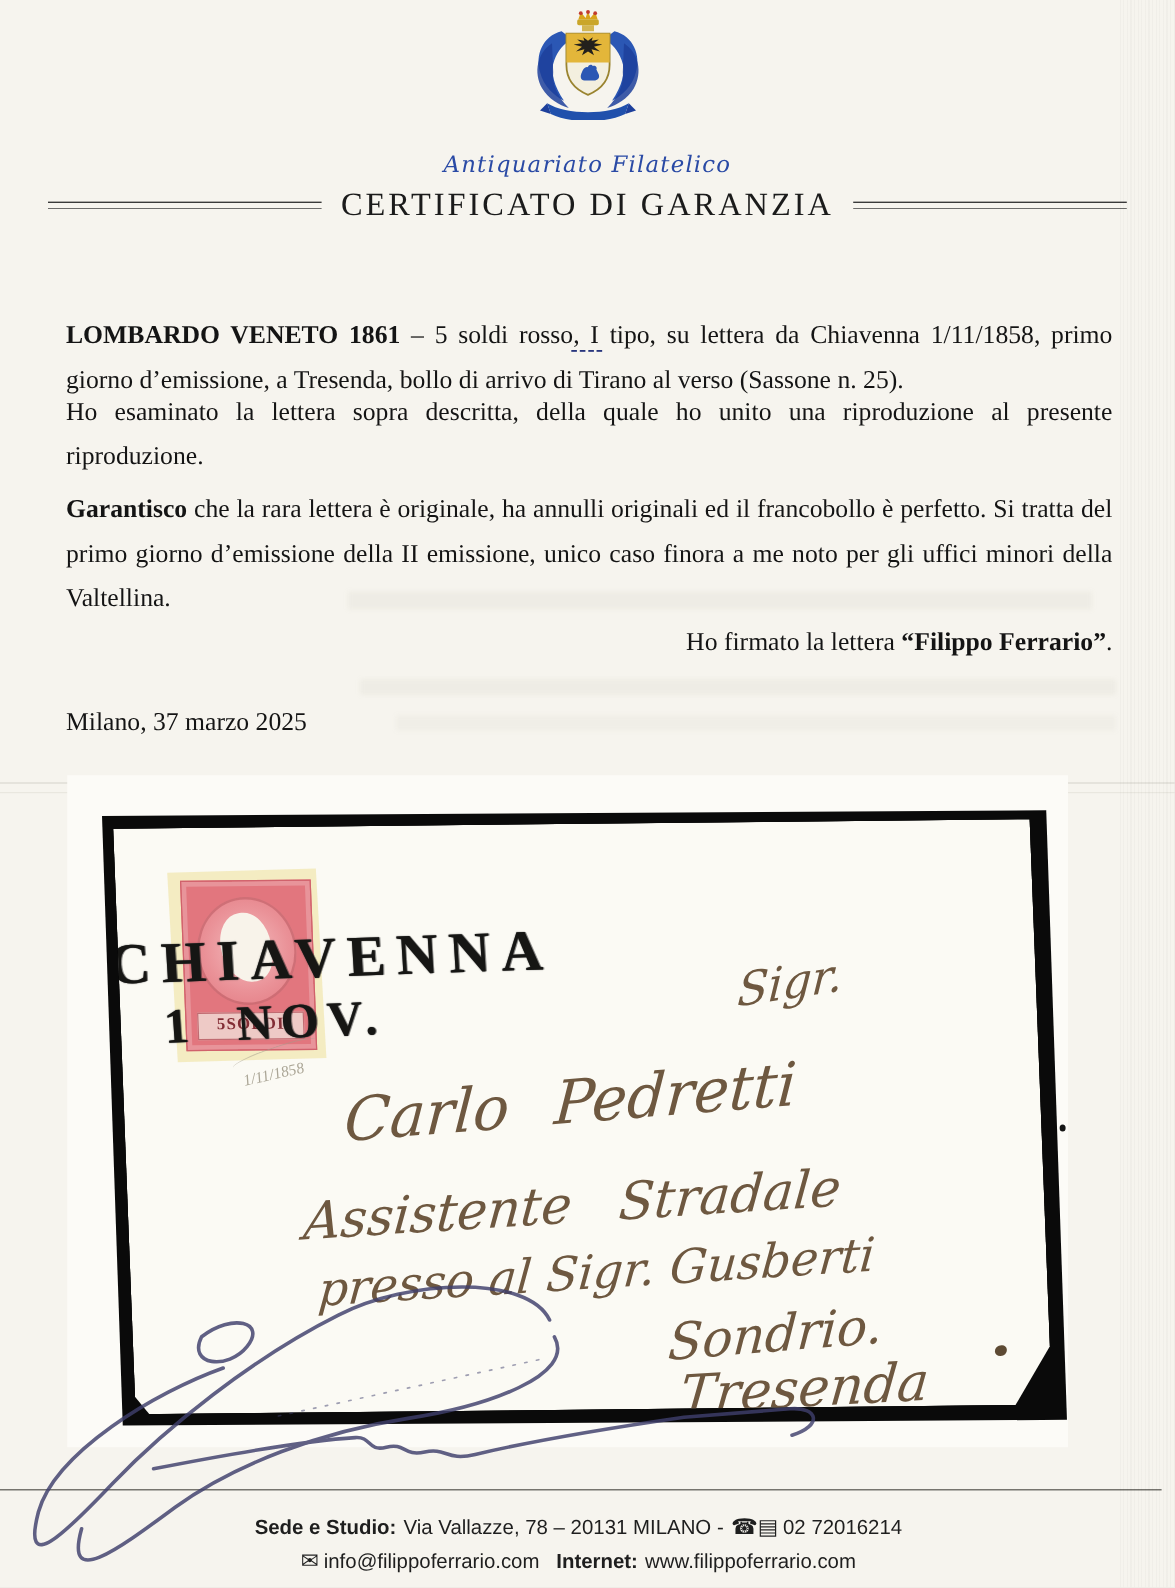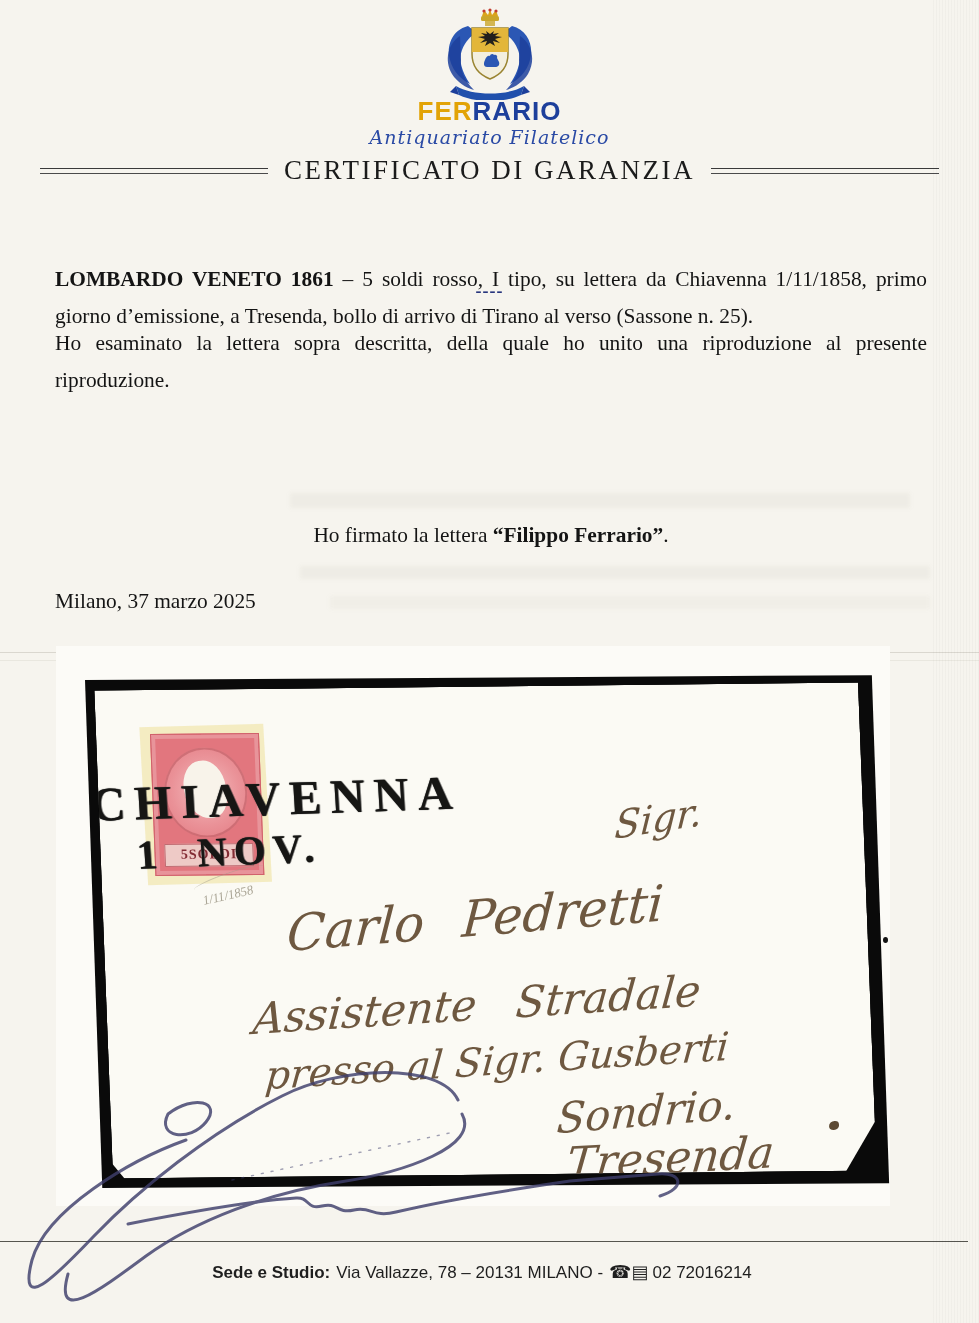--- a/index.html
+++ b/index.html
@@ -23,21 +23,21 @@
       background:linear-gradient(to bottom,#3a3a3a 0 1px,transparent 1px 5px,#4a4a4a 5px 6px);}
   .heading-title{font-size:27px;font-weight:400;letter-spacing:2.5px;color:#1b1b1b;white-space:nowrap;margin:0;}
 
   
   .tb{position:absolute;left:55px;width:872px;font-size:21.4px;line-height:37px;text-align:justify;margin:0;}
   .p1{top:221px;margin-top:40px;}
   .sep{position:absolute;left:0;right:0;top:281px;text-align:center;color:#27357d;
        font-weight:bold;font-size:18px;letter-spacing:1px;}
   .p2{top:325px;}
   .p3{top:406px;}
-  .p4{top:517px;text-align:center;}
+  .p4{top:517px;text-align:right;}
   .dateline{position:absolute;left:55px;top:589px;font-size:21.4px;margin:0;}
 
   
   .ghost{position:absolute;background:rgba(135,138,115,0.07);filter:blur(2px);pointer-events:none;}
   .g1{left:290px;top:493px;width:620px;height:15px;}
   .g2{left:300px;top:566px;width:630px;height:13px;}
   .g3{left:330px;top:596px;width:600px;height:13px;background:rgba(135,138,115,0.05);}
   .crease{position:absolute;left:0;width:100%;height:1px;background:rgba(120,115,100,0.22);}
   .crease.c1{top:652px;} .crease.c2{top:660px;background:rgba(120,115,100,0.10);}
 
@@ -115,35 +115,35 @@
     <path d="M55,13 h10 v5 h-10 z" fill="#caa62a" opacity="0.8"></path>
     <path d="M42,20 h36 v26 c0,13 -8,21 -18,25 c-10,-4 -18,-12 -18,-25 Z" fill="#f3efdf" stroke="#9a8430" stroke-width="1.5"></path>
     <path d="M42,20 h36 v24 h-36 Z" fill="#e3b63a"></path>
     <path d="M60,26 l-4,-3 l1,3 l-6,-1 l4,3 l-7,1 l7,2 l-5,4 l7,-2 l-2,5 l5,-3 l5,3 l-2,-5 l7,2 l-5,-4 l7,-2 l-7,-1 l4,-3 l-6,1 l1,-3 Z" fill="#23201c"></path>
     <path d="M55,52 c1,-3 3,-5 5,-4 c0,-2 3,-3 4,-1 c2,-1 4,1 3,3 l2,4 c1,3 -1,5 -4,5 l-8,0 c-3,0 -4,-3 -2,-7 Z" fill="#2b57b4"></path>
     <path d="M26,78 C42,88 78,88 94,78 L91,87 C74,95 46,95 29,87 Z" fill="#2050ac"></path>
     <path d="M26,78 L20,84 L29,87 Z" fill="#1d3f9b"></path>
       <path d="M94,78 L100,84 L91,87 Z" fill="#1d3f9b"></path>
   </svg>
 
-  <div class="brand"><span class="gold">FER</span><span class="blue">RARI</span><span class="blue">O</span></div>
   <div class="tagline">Antiquariato Filatelico</div>
 
   <div class="heading-row">
     <div class="heading-rule"></div>
     <h1 class="heading-title">CERTIFICATO DI GARANZIA</h1>
     <div class="heading-rule"></div>
   </div>
 
   <p class="tb p1"><b>LOMBARDO VENETO 1861</b><span> – 5 soldi rosso, I tipo, su lettera da Chiavenna 1/11/1858, primo giorno d’emissione, a Tresenda, bollo di arrivo di Tirano al verso (Sassone n. 25).</span></p>
 
   <div class="sep">----</div>
 
   <p class="tb p2">Ho esaminato la lettera sopra descritta, della quale ho unito una riproduzione al presente riproduzione.</p>
 
+  <p class="tb p3"><b>Garantisco</b><span> che la rara lettera è originale, ha annulli originali ed il francobollo è perfetto. Si tratta del primo giorno d’emissione della II emissione, unico caso finora a me noto per gli uffici minori della Valtellina.</span></p>
 
   <p class="tb p4"><span>Ho firmato la lettera </span><b>“Filippo Ferrario”</b><span>.</span></p>
 
   <p class="dateline">Milano, 37 marzo 2025</p>
 
   <div class="ghost g1"></div>
   <div class="ghost g2"></div>
   <div class="ghost g3"></div>
   <div class="crease c1"></div>
   <div class="crease c2"></div>
@@ -179,14 +179,15 @@
       <path d="M448,52 C430,14 330,18 272,48 C200,84 128,142 84,188 C44,230 8,266 22,212 C36,162 120,112 176,92"></path>
       <path d="M452,66 C470,98 396,124 330,134 C258,145 186,172 136,208 C86,245 44,276 58,226"></path>
       <path d="M158,66 C184,46 212,54 196,74 C180,94 146,90 158,66"></path>
       <path d="M118,176 C190,162 252,152 286,150 C300,149 296,162 312,158 C328,154 326,166 344,162 C362,158 362,170 386,164 C420,156 470,146 560,133 C620,128 648,126 648,126 C672,124 676,140 650,148"></path>
       <path d="M222,132 L444,84" stroke-width="1.4" stroke-dasharray="2,8" opacity="0.6"></path>
     </g>
   </svg>
 
   <div class="footer-rule"></div>
   <div class="footer f1"><b>Sede e Studio:</b><span class="ml6">Via Vallazze, 78 – 20131 MILANO -</span><span class="icon ml6">☎</span><span class="icon">▤</span><span class="ml4">02 72016214</span></div>
+  <div class="footer f2"><span class="icon mr4">✉</span><span>info@filippoferrario.com</span><b class="ml14">Internet:</b><span class="ml6">www.filippoferrario.com</span></div>
 
 </div>
 
 </body></html>

